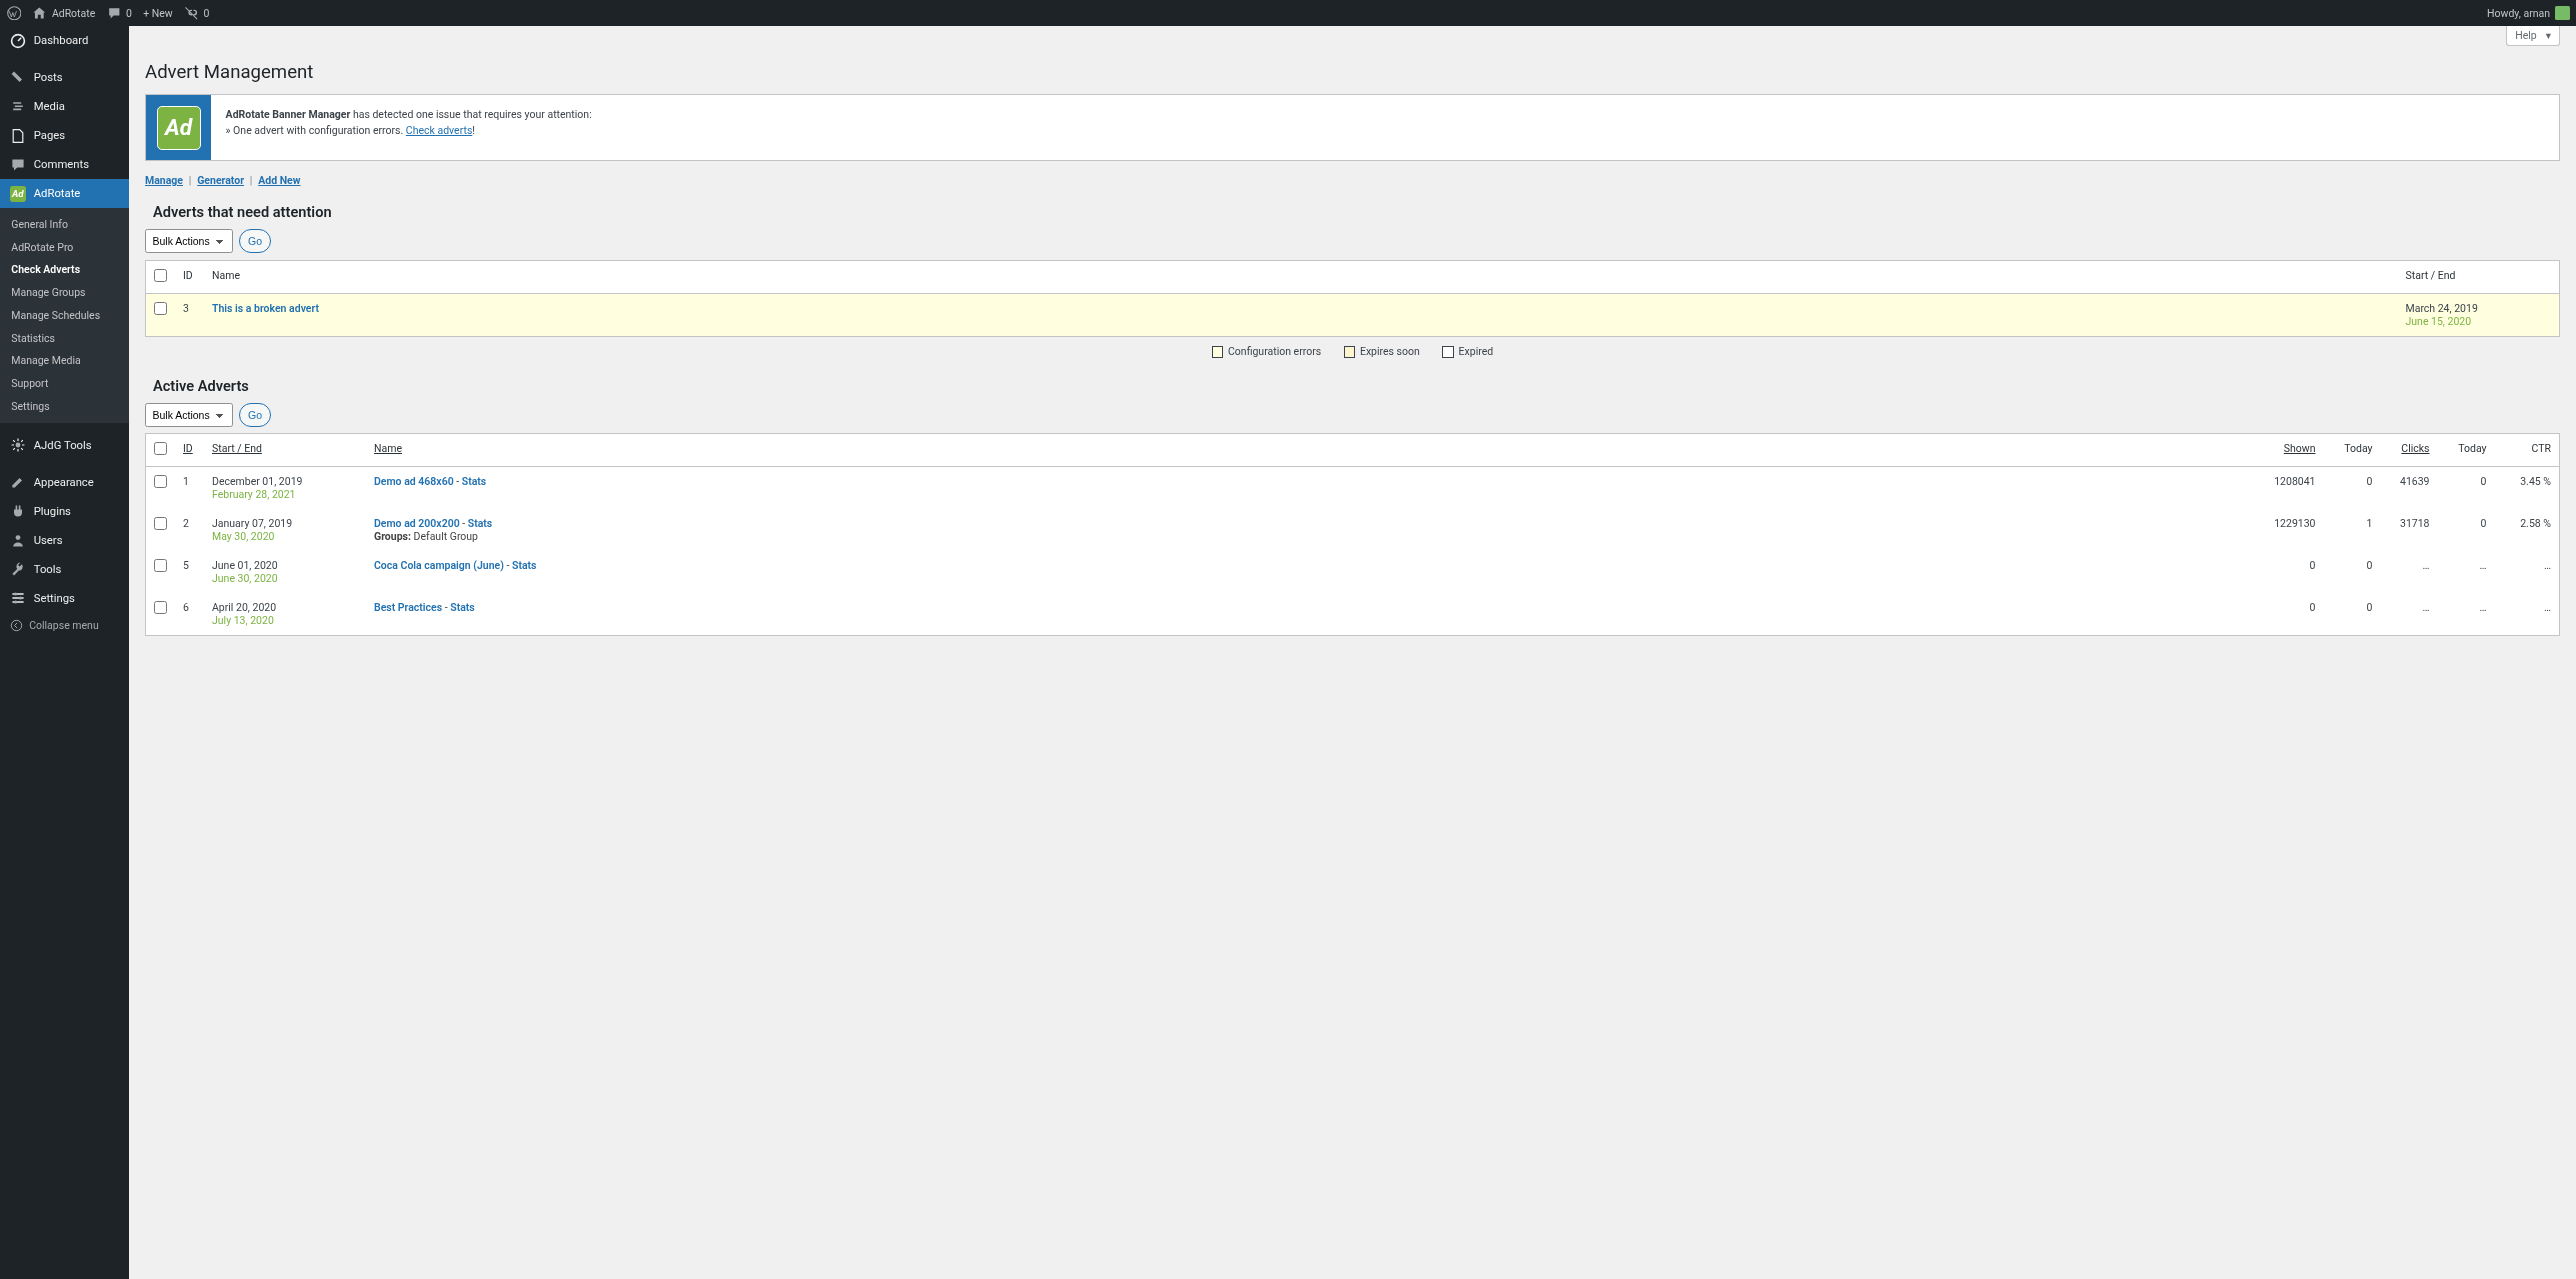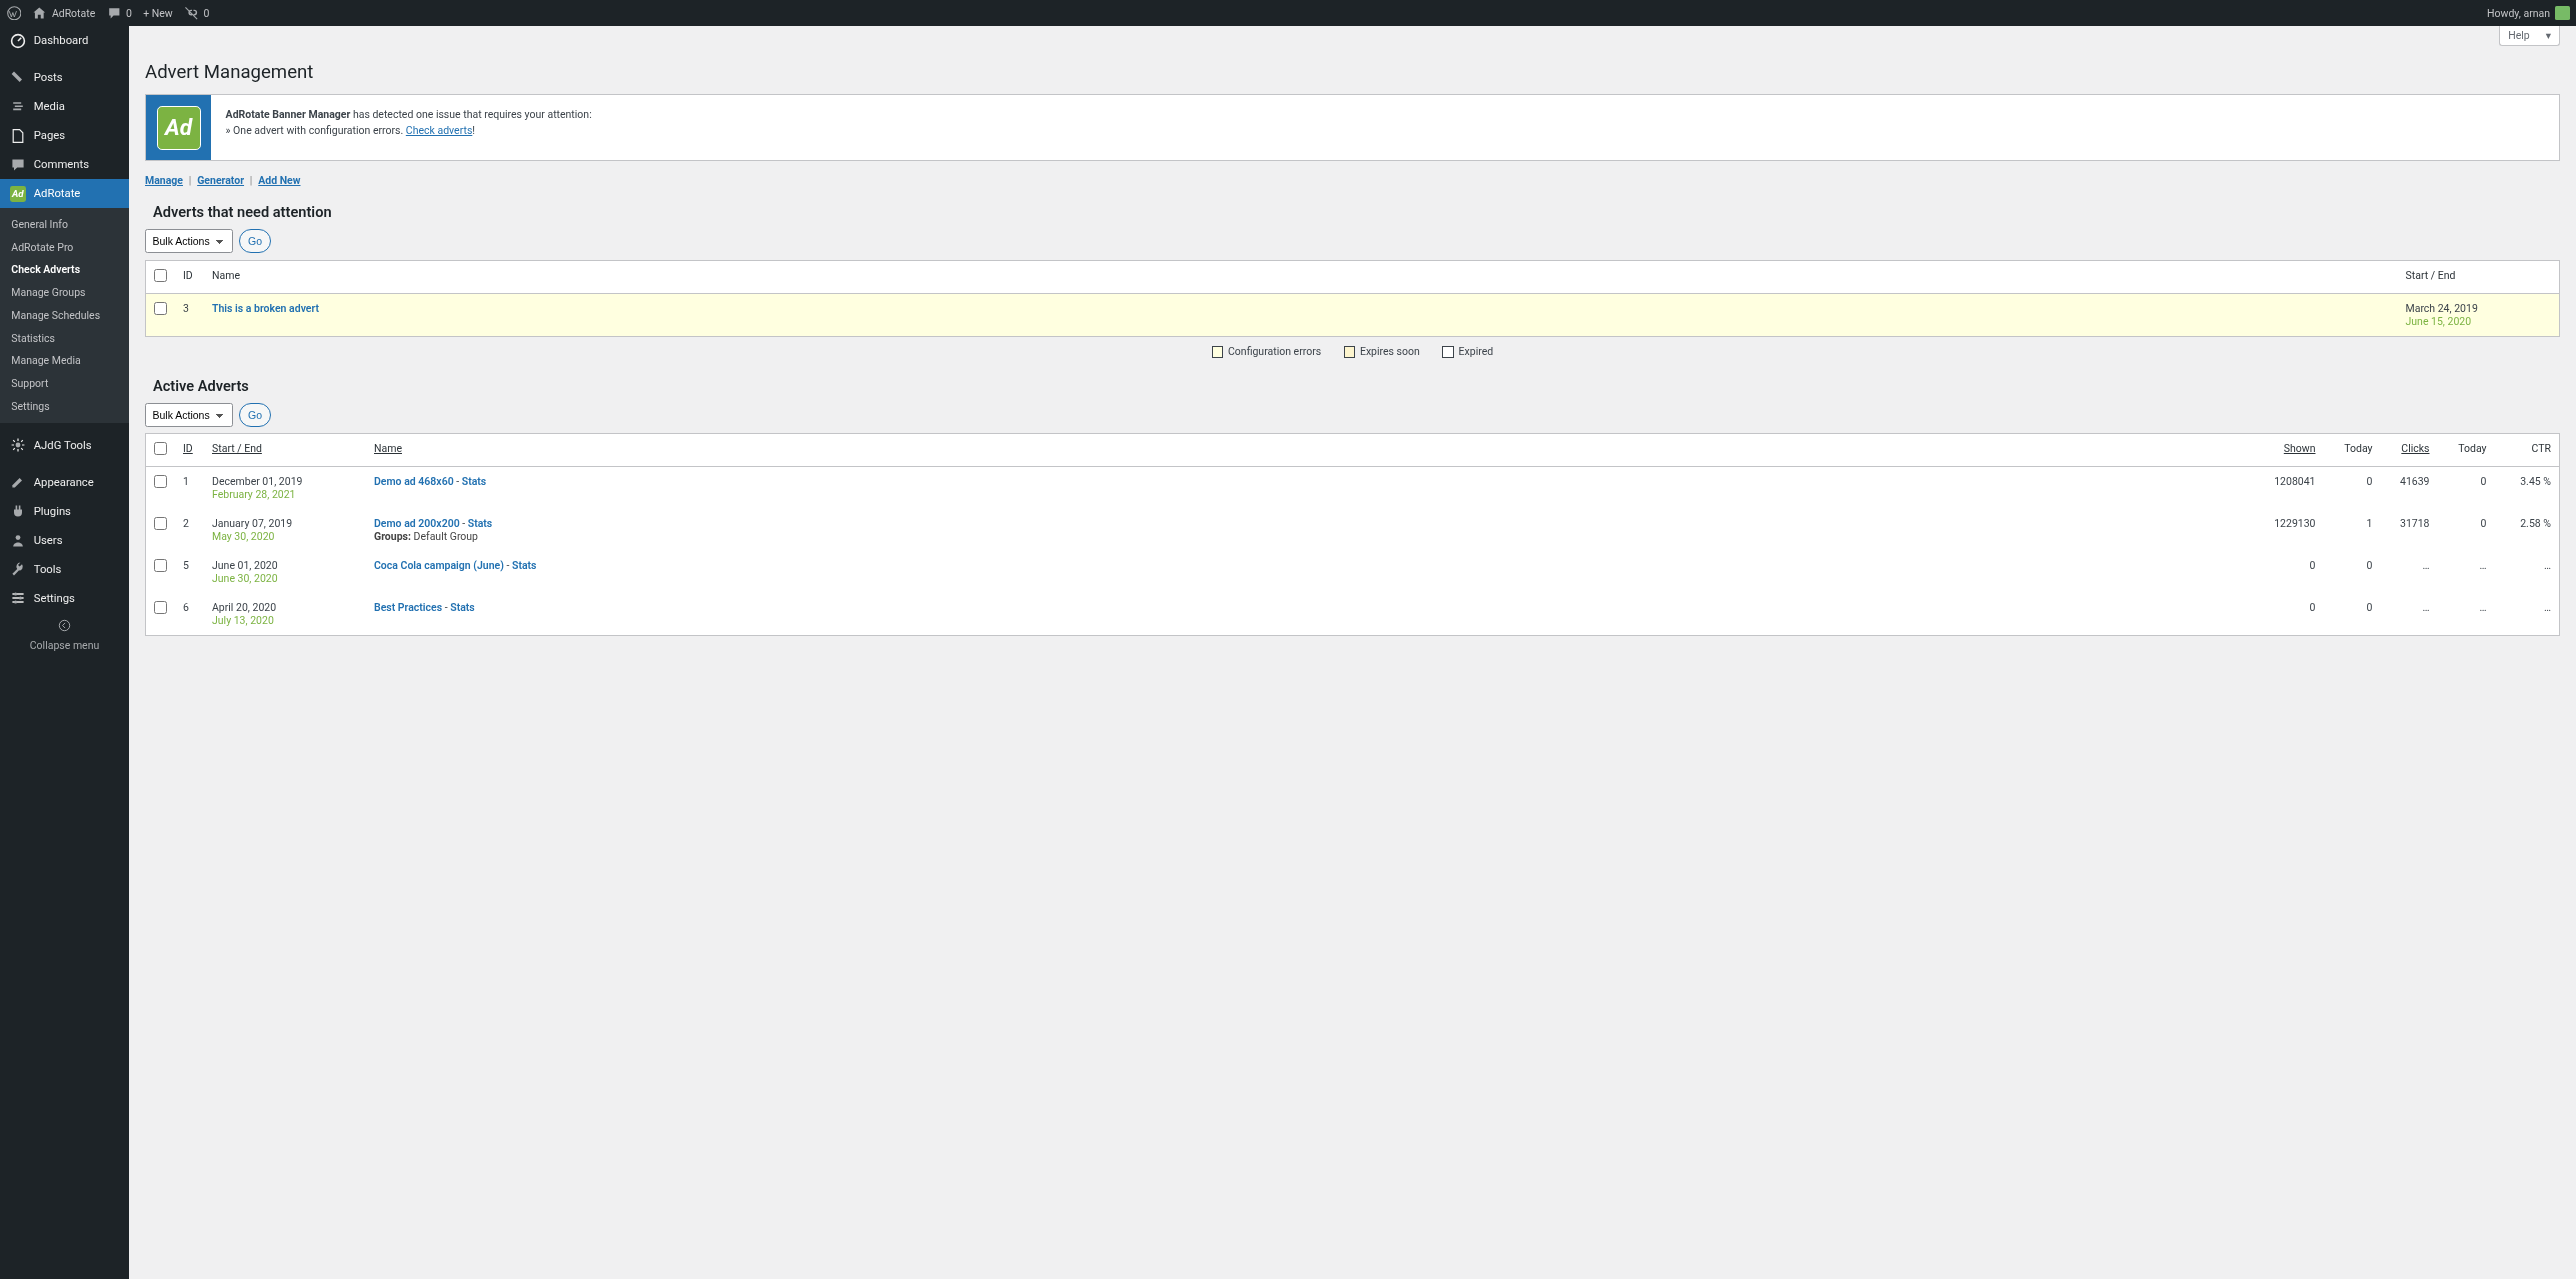--- a/index.html
+++ b/index.html
@@ -20,26 +20,26 @@
 
 
 .menu-item { display: flex; align-items: center; gap: 8px; padding: 6.5px 9.7px; color: #eee; font-size: 11.3px; cursor: pointer; }
 .menu-item.sep { height: 8px; padding: 0; }
 .menu-item svg { width: 16px; height: 16px; fill: #a7aaad; flex-shrink:0;}
 .menu-item.active { background: #2271b1; color: #fff; position: relative; }
 .menu-item.active::after { content: ""; position: absolute; right: -6.5px; top: 50%; transform: translateY(-50%); border: 6.5px solid transparent; border-right-color: #f0f0f1; }
 .submenu { background: #2c3338; padding: 4.9px 0; }
 .submenu-item { padding: 4.9px 11.3px 4.9px 11.3px; color: #c3c4c7; font-size: 10.5px; cursor: pointer; }
 .submenu-item.current { color: #fff; font-weight: 600; }
-.collapse { display:flex; align-items:center; gap:6.5px; padding:6.5px 9.7px; color:#a7aaad; cursor:pointer; font-size:10.5px;flex-direction:column;}
+.collapse { display:flex; align-items:center; gap:6.5px; padding:6.5px 9.7px; color:#a7aaad; cursor:pointer; font-size:10.5px;}
 .ad-icon { width:16px; height:16px; background:#7cb342; color:#fff; display:flex; align-items:center; justify-content:center; border-radius:2.4px; font-style:italic; font-weight:bold; font-size:9.7px; flex-shrink:0;}
 
 
 .screen-meta { display:flex; justify-content:flex-end; margin-top:0; }
-.help-tab { background:#fff; border:0.8px solid #c3c4c7; border-top:none; border-radius:0 0 3.2px 3.2px; padding:3.2px 8px; font-size:10.5px; color:#646970; cursor:pointer; display:flex; align-items:center; gap:16px; }
+.help-tab { background:#fff; border:0.8px solid #c3c4c7; border-top:none; border-radius:0 0 3.2px 3.2px; padding:3.2px 8px; font-size:10.5px; color:#646970; cursor:pointer; display:flex; align-items:center; gap:9px; }
 
 
 h1 { font-size: 18.6px; font-weight: 400; margin: 14.6px 0 11.3px; color: #1d2327; }
 h2 { font-size: 14.6px; font-weight: 600; margin: 16px 8px 8px; color:#1d2327;}
 
 
 .notice { display:flex; background:#fff; border:0.8px solid #c3c4c7; margin-bottom:13px; }
 .notice-icon { width:65px; height:65px; background:#2271b1; display:flex; align-items:center; justify-content:center; }
 .notice-icon .ad-big { width:44px; height:44px; background:#7cb342; border:1.6px solid #fff; border-radius:4.9px; display:flex; align-items:center; justify-content:center; color:#fff; font-style:italic; font-weight:bold; font-size:22.6px;}
 .notice-body { padding:11.3px 14.6px; font-size:10.5px; line-height:1.6; }

